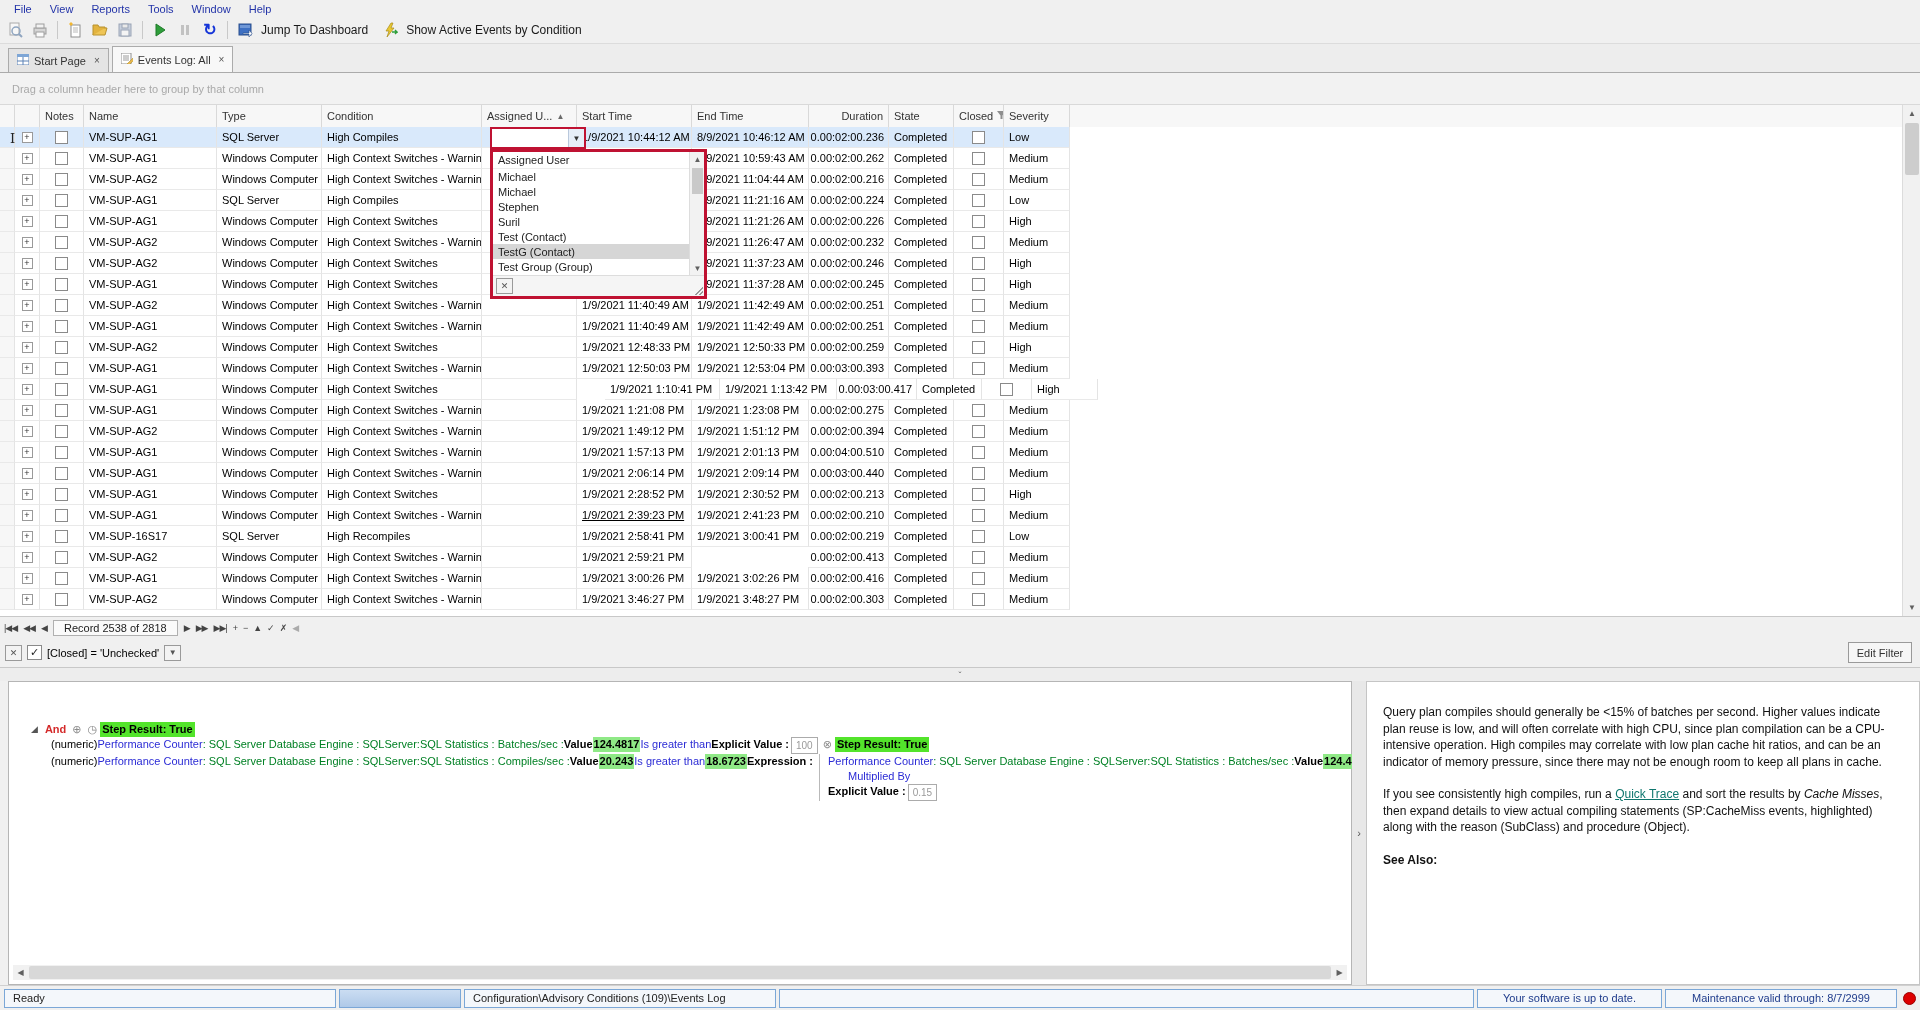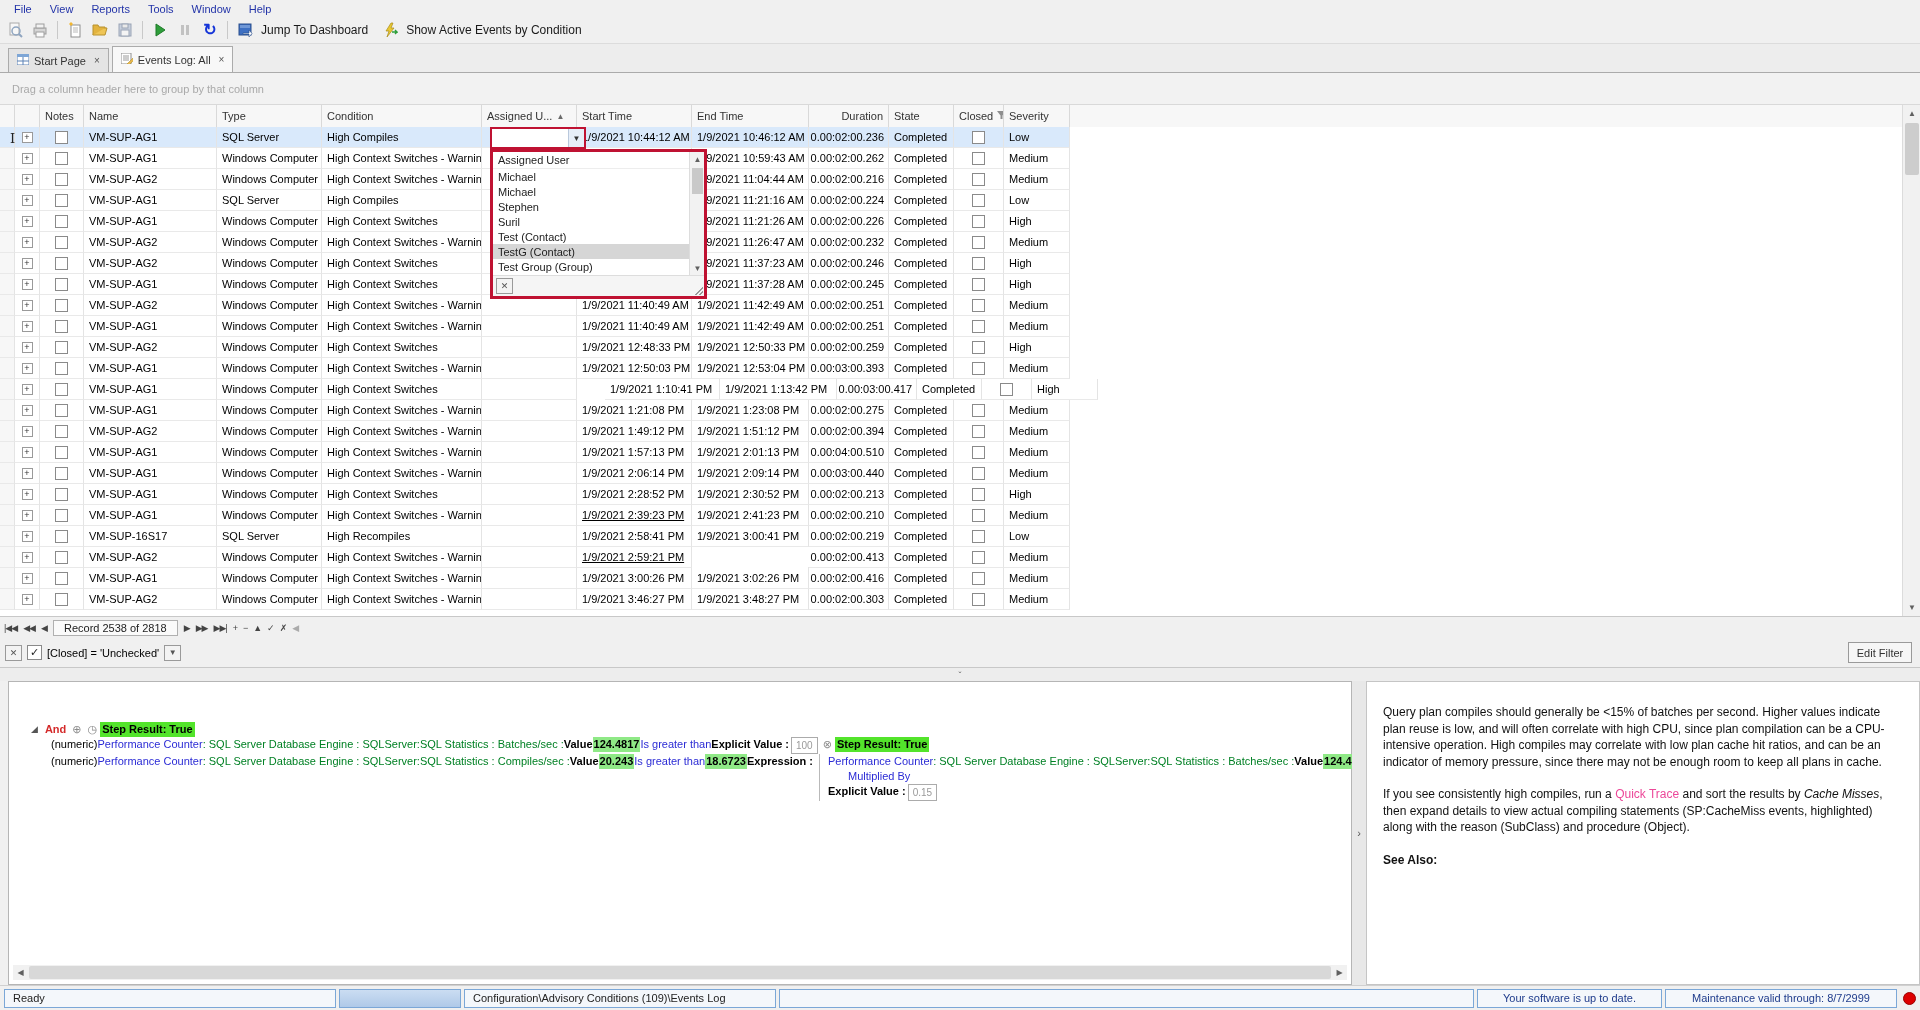--- a/index.html
+++ b/index.html
@@ -82,21 +82,21 @@
   .sg-ico { color:#8A8A8A; font-size:11px; padding:0 3px; }
   .expander { color:#555; font-size:9px; padding-right:4px; }
   #exprblock { display:inline-block; border-left:1px solid #B9B9B9; padding-left:8px; margin-left:6px; }
   #exprblock .cline.mult { margin-left:20px; }
   #condhscroll { position:absolute; left:4px; right:4px; bottom:4px; height:15px; background:#F1F1F1; display:flex; align-items:center; }
   #condhscroll .sc-arrow { width:15px; height:15px; font-size:8px; }
   #condthumb { flex:1; height:13px; background:#D8D8D8; margin:0 1px; border-radius:2px; }
   #vsplit { left:1352px; top:681px; width:14px; height:304px; background:#E8E8E8; display:flex; align-items:center; justify-content:center; color:#555; }
   #helppanel { left:1366px; top:681px; width:554px; height:304px; background:#FFF; border:1px solid #C5C5C5; padding:22px 22px 0 16px; font-size:12px; line-height:1.38; color:#111; }
   #helppanel p { margin-bottom:16px; }
-  .link { color:#ec4899; }
+  .link { color:#0f766e; text-decoration:underline; }
   .it { font-style:italic; }
   .seealso { font-weight:bold; margin-bottom:2px; }
   
   #statusbar { left:0; top:985px; width:1920px; height:25px; background:#F0F0F0; border-top:1px solid #D0D0D0; display:flex; align-items:center; padding:0 4px; gap:3px; }
   .sseg { height:19px; border:1px solid #7BA7D7; display:flex; align-items:center; padding:0 8px; color:#222; background:#F4F7FB; white-space:nowrap; }
   .sseg.fill { flex:1; }
   .sseg.prog { width:122px; background:linear-gradient(#CBDDF2,#AFC9E8); }
   .sseg.navy { color:#1F3C8C; }
   #reddot { width:13px; height:13px; border-radius:50%; background:#DD0000; border:1px solid #900; margin-left:3px; }
   .ibeam { position:absolute; left:10px; top:131px; font-family:"DejaVu Serif", serif; font-size:13px; color:#222; z-index:6; }
@@ -266,21 +266,21 @@
         <div class="expbox">+</div>
       </div>
       <div class="g-cell center" style="width: 44px;">
         <div class="cbx"></div>
       </div>
       <div class="g-cell" style="width: 133px;">VM-SUP-AG1</div>
       <div class="g-cell" style="width: 105px;">SQL Server</div>
       <div class="g-cell" style="width: 160px;">High Compiles</div>
       <div class="g-cell" style="width: 95px;"></div>
       <div class="g-cell" style="width: 115px;">1/9/2021 10:44:12 AM</div>
-      <div class="g-cell" style="width: 117px;">1/9/2021 10:46:12 AM</div>
+      <div class="g-cell" style="width: 117px;">8/9/2021 10:46:12 AM</div>
       <div class="g-cell right" style="width: 80px;">0.00:02:00.236</div>
       <div class="g-cell" style="width: 65px;">Completed</div>
       <div class="g-cell center" style="width: 50px;">
         <div class="cbx"></div>
       </div>
       <div class="g-cell" style="width: 66px;">Low</div>
       <div class="g-cell filler" style="flex: 1 1 0%;"></div>
     </div>
     <div class="g-row">
       <div class="g-cell center indcell" style="width: 15px;"></div>
@@ -705,21 +705,21 @@
       <div class="g-cell center" style="width: 25px;">
         <div class="expbox">+</div>
       </div>
       <div class="g-cell center" style="width: 44px;">
         <div class="cbx"></div>
       </div>
       <div class="g-cell" style="width: 133px;">VM-SUP-AG2</div>
       <div class="g-cell" style="width: 105px;">Windows Computer</div>
       <div class="g-cell" style="width: 160px;">High Context Switches - Warning</div>
       <div class="g-cell" style="width: 95px;"></div>
-      <div class="g-cell" style="width: 115px; text-decoration: underline;">1/9/2021 2:59:21 PM</div>
+      <div class="g-cell" style="width: 115px;">1/9/2021 2:59:21 PM</div>
       <div class="g-cell" style="width: 117px; margin-top: 20px;">1/9/2021 3:01:21 PM</div>
       <div class="g-cell right" style="width: 80px;">0.00:02:00.413</div>
       <div class="g-cell" style="width: 65px;">Completed</div>
       <div class="g-cell center" style="width: 50px;">
         <div class="cbx"></div>
       </div>
       <div class="g-cell" style="width: 66px;">Medium</div>
       <div class="g-cell filler" style="flex: 1 1 0%;"></div>
     </div>
     <div class="g-row">

